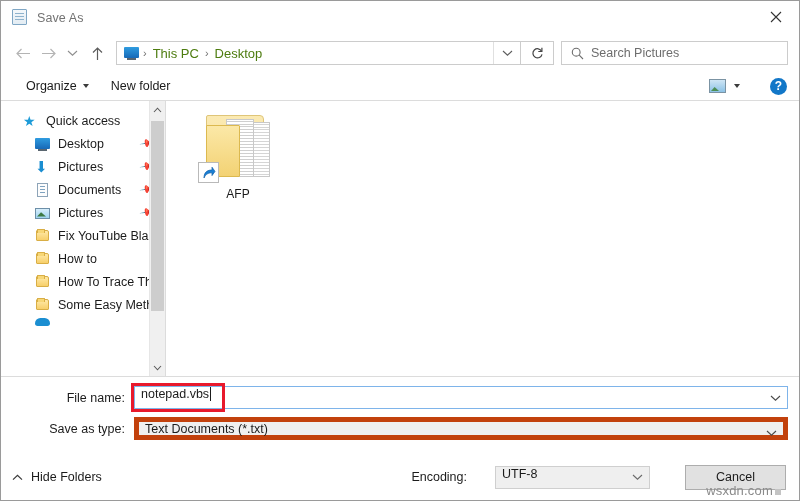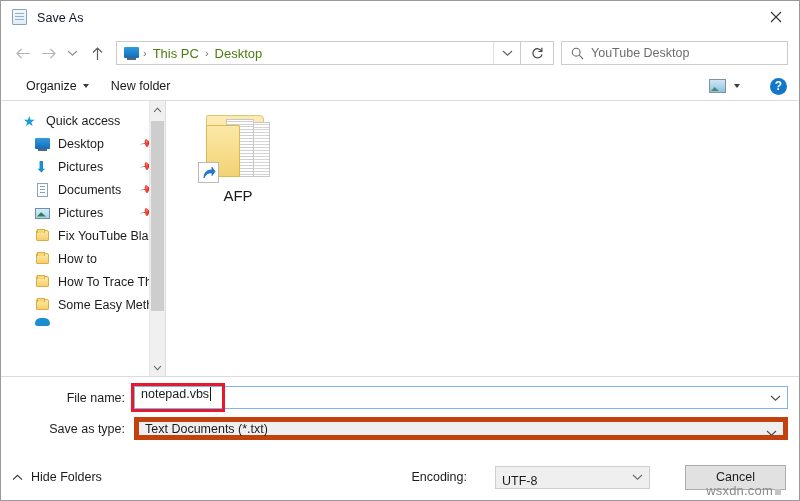--- a/index.html
+++ b/index.html
@@ -36,21 +36,21 @@
     background:linear-gradient(#f4f8fb,#e3ecf3);
     border:1px solid #7fa6c4;
     border-radius:1px;
     box-sizing:border-box;
   }
   .np-ico:after{
     content:"";position:absolute;left:2px;top:3px;right:2px;height:9px;
     background:repeating-linear-gradient(to bottom,#8fb3cd 0 1px,transparent 1px 3px);
   }
   .title-text{
-    font-size:12.5px;color:#0f172a;letter-spacing:.1px;
+    font-size:12.5px;color:#737373;letter-spacing:.1px;
   }
   .close-btn{
     position:absolute;right:0;top:0;width:46px;height:32px;
     display:flex;align-items:center;justify-content:center;
     color:#333;
   }
   .close-btn svg{display:block;}
 
   
   .navbar{
@@ -266,21 +266,21 @@
     background:linear-gradient(#fbe8a7,#f3d274);
     border:1px solid #dcb94f;border-radius:1px;box-sizing:border-box;
   }
   .shortcut{
     position:absolute;left:0;bottom:0;width:21px;height:21px;
     background:#ffffff;border:1px solid #b9b9b9;box-sizing:border-box;
     display:flex;align-items:center;justify-content:center;
   }
   .shortcut svg{display:block;}
   .filelabel{
-    font-size:15px;color:#1b1b1b;margin-top:4px;
+    font-size:12px;color:#1b1b1b;margin-top:4px;
   }
 
   
   .formarea{
     min-height:62px;
     border-top:1px solid #dcdcdc;
     padding:9px 11px 6px 11px;box-sizing:border-box;
     background:#ffffff;
   }
   .formrow{
@@ -327,21 +327,21 @@
     font-size:12.5px;color:#1b1b1b;
   }
   .chev-up{color:#3a3a3a;font-size:11px;}
   .footer-right{
     margin-left:auto;display:flex;align-items:center;gap:20px;
   }
   .enc-label{font-size:12.5px;color:#1b1b1b;margin-right:8px;}
   .enc-combo{
     width:155px;height:23px;box-sizing:border-box;
     border:1px solid #cfcfcf;background:#efefef;
-    display:flex;align-items:flex-end;
+    display:flex;align-items:flex-start;
   }
   .enc-combo .val{font-size:12.5px;color:#1b1b1b;padding-left:6px;}
   .btn{
     width:101px;height:25px;box-sizing:border-box;
     background:#e1e1e1;border:1px solid #adadad;
     font-size:12.5px;color:#1b1b1b;
     display:flex;align-items:center;justify-content:center;
   }
   .btn.save{
     margin-left:19px;border:2px solid #0078d7;background:#e1e1e1;
@@ -416,21 +416,21 @@
       </svg>
     </div>
 
     <div class="searchbox">
       <div class="search-ico">
         <svg width="13" height="13" viewBox="0 0 13 13">
           <circle cx="5.2" cy="5.2" r="3.9" stroke="#6d6d6d" stroke-width="1.1" fill="none"></circle>
           <path d="M8.2 8.2 L12 12" stroke="#6d6d6d" stroke-width="1.1"></path>
         </svg>
       </div>
-      <div class="search-ph">YouTube Desktop</div>
+      <div class="search-ph">Search Pictures</div>
     </div>
   </div>
 
   <div class="cmdbar">
     <div class="cmd organize">
       <span>Organize</span>
       <span class="caret-sm"></span>
     </div>
     <div class="cmd newfolder">
       <span>New folder</span>

